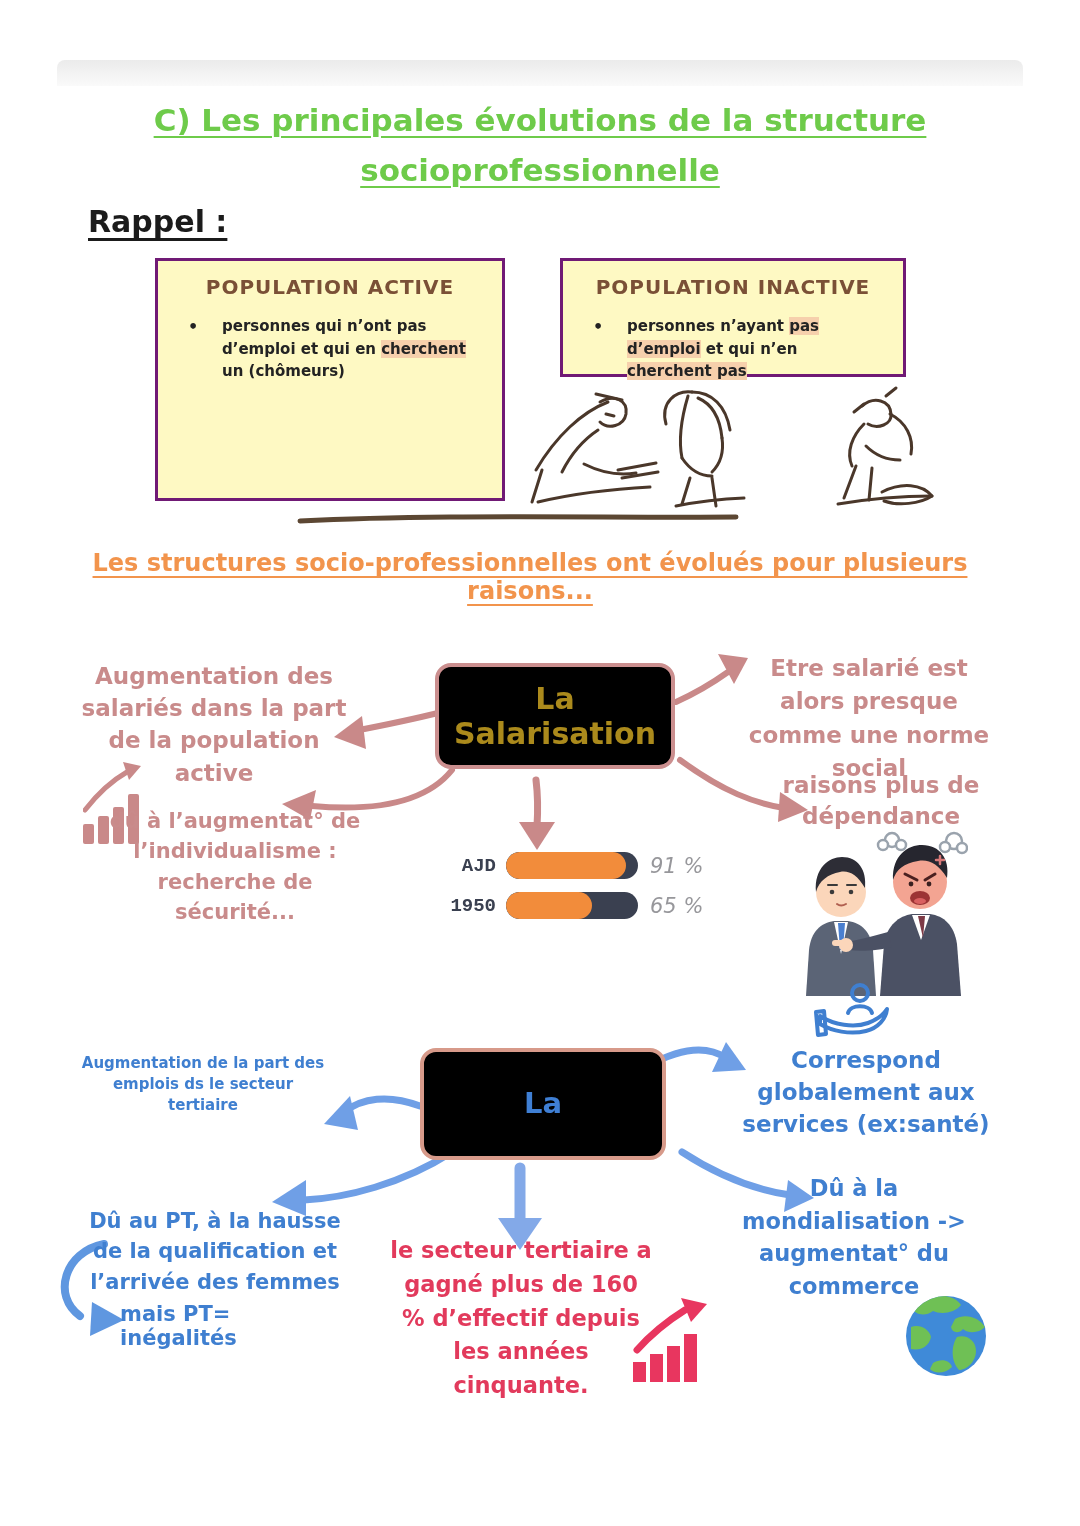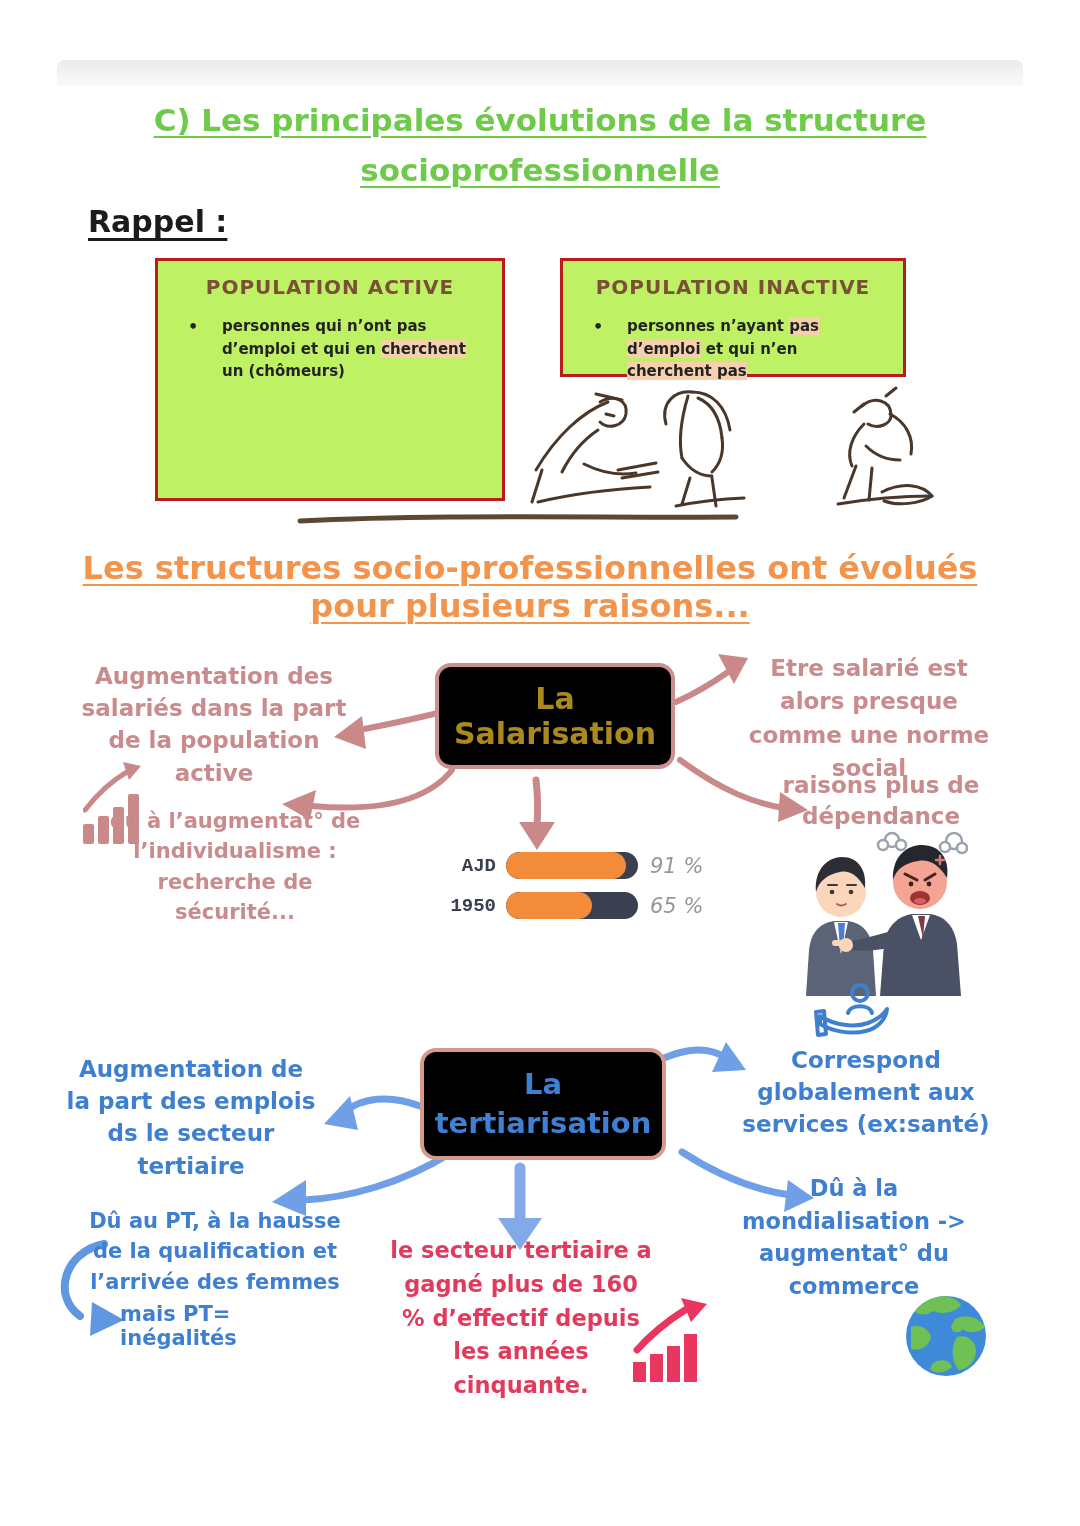--- a/index.html
+++ b/index.html
@@ -6,50 +6,50 @@
   body{width:1080px;height:1526px;position:relative;font-family:"DejaVu Sans",sans-serif;overflow:hidden;}
   .abs{position:absolute;}
   .page-top{left:57px;top:60px;width:966px;height:26px;background:linear-gradient(#ebebeb,#fafafa);border-radius:8px 8px 0 0;z-index:0;}
   svg.overlay{position:absolute;left:0;top:0;z-index:1;pointer-events:none;}
   .txt{z-index:2;}
   
   .title{left:120px;top:96px;width:840px;text-align:center;color:#6ecb4a;font-size:31px;font-weight:bold;line-height:1.6;z-index:2;}
   .title span{text-decoration:underline;text-decoration-thickness:2px;text-underline-offset:5px;}
   .rappel{left:88px;top:204px;font-size:30px;font-weight:bold;color:#1b1b1b;text-decoration:underline;text-decoration-thickness:3px;text-underline-offset:6px;z-index:2;}
   
-  .recall-box{border:3px solid #b91c1c;background:#bef264;z-index:2;box-sizing:border-box;}
+  .recall-box{border:3px solid #701a75;background:#fef9c3;z-index:2;box-sizing:border-box;}
   .box-active{left:155px;top:258px;width:350px;height:243px;}
   .box-inactive{left:560px;top:258px;width:346px;height:119px;}
   .recall-title{text-align:center;color:#7a5036;font-weight:bold;font-size:20px;letter-spacing:1px;margin-top:14px;}
   .bullets{margin:16px 0 0 0;padding:0 32px 0 30px;list-style:none;}
   .bullets li{position:relative;font-size:15px;font-weight:bold;color:#232323;line-height:1.5;margin-bottom:22px;padding-left:34px;}
   .bullets li::before{content:"•";position:absolute;left:0;top:0;font-size:16px;}
   .bullets .sub{display:block;margin-left:26px;}
   .hl{background:#f6d0ac;}
   
-  .transition{left:80px;top:549px;width:900px;text-align:center;color:#f2944c;font-size:32px;font-weight:bold;text-decoration:underline;text-decoration-thickness:2px;text-underline-offset:5px;z-index:2;}
+  .transition{left:80px;top:549px;width:900px;text-align:center;color:#f2944c;font-size:24px;font-weight:bold;text-decoration:underline;text-decoration-thickness:2px;text-underline-offset:5px;z-index:2;}
   
   .pink{color:#c98b8b;font-weight:bold;text-align:center;z-index:2;}
   .sal-left{left:80px;top:660px;width:268px;font-size:23px;line-height:1.4;}
   .sal-left-sub{left:104px;top:806px;width:262px;font-size:21px;line-height:1.45;}
   .sal-right{left:740px;top:652px;width:258px;font-size:23px;line-height:1.45;}
   .sal-right-sub{left:778px;top:770px;width:206px;font-size:23px;line-height:1.35;}
   .concept-box{background:#000000;border:4px solid #cb8f8f;border-radius:16px;display:flex;align-items:center;justify-content:center;text-align:center;z-index:2;box-sizing:border-box;}
   .sal-box{left:435px;top:663px;width:240px;height:106px;color:#ab8a1c;font-size:30px;font-weight:bold;}
   
   .chart-row{display:flex;align-items:center;z-index:2;}
   .chart-label{width:54px;text-align:right;color:#3a4050;font-weight:bold;font-size:19px;margin-right:10px;font-family:Liberation Mono, monospace;}
   .bar-track{width:132px;height:27px;border-radius:14px;background:#3a4050;position:relative;overflow:hidden;}
   .bar-fill{position:absolute;left:0;top:0;bottom:0;background:#f28c3b;border-radius:14px;}
   .bar-value{margin-left:12px;font-style:italic;color:#97979b;font-size:21px;font-weight:500;}
   .row1{left:442px;top:852px;}
   .row2{left:442px;top:892px;}
   
   .blue{color:#3f7fd0;font-weight:bold;text-align:center;z-index:2;}
-  .ter-left{left:66px;top:1053px;width:250px;font-size:23px;line-height:1.4;}
+  .ter-left{left:78px;top:1053px;width:250px;font-size:15px;line-height:1.4;}
   .ter-left-sub{left:88px;top:1206px;width:254px;font-size:21px;line-height:1.45;}
   .ter-left-sub2{left:120px;top:1302px;width:220px;font-size:21px;text-align:left;}
   .ter-right1{left:738px;top:1044px;width:256px;font-size:23px;line-height:1.4;}
   .ter-right2{left:740px;top:1172px;width:228px;font-size:22.5px;line-height:1.45;}
   .ter-box{left:420px;top:1048px;width:246px;height:112px;color:#3f7fd4;font-size:29px;font-weight:bold;line-height:1.35;border-color:#d79a8a;}
   .ter-red{left:390px;top:1234px;width:262px;font-size:22.5px;font-weight:bold;text-align:center;color:#e23a5c;line-height:1.5;z-index:2;}
   .icon{z-index:2;}
 </style>
 </head>
 <body>
@@ -222,21 +222,21 @@
     <circle cx="48" cy="11" r="8"></circle>
     <path d="M36 31 C38 22 58 22 60 31"></path>
     <path d="M8 34 C22 43 42 46 56 41 C64 38 71 33 75 27 C74 37 66 46 54 49 C38 53 20 49 8 42 Z"></path>
     <path d="M4 30 L12 29 L14 52 L6 53 Z"></path>
   </g>
 </svg>
 
 <div class="abs blue ter-right1 txt">Correspond globalement aux services (ex:santé)</div>
 
 <div class="abs concept-box ter-box">
-  <span><span>La</span><br><span>tertiarisation</span></span>
+  <span><span>La</span><br></span>
 </div>
 
 <div class="abs blue ter-left txt">Augmentation de la part des emplois ds le secteur tertiaire</div>
 <div class="abs blue ter-left-sub txt">Dû au PT, à la hausse de la qualification et l’arrivée des femmes</div>
 <div class="abs blue ter-left-sub2 txt">mais PT= inégalités</div>
 
 <div class="abs ter-red txt">le secteur tertiaire a gagné plus de 160 % d’effectif depuis les années cinquante.</div>
 
 <svg class="abs icon" style="left:633px;top:1296px;" width="76" height="88" viewBox="0 0 76 88">
   <g fill="#e8365f">

